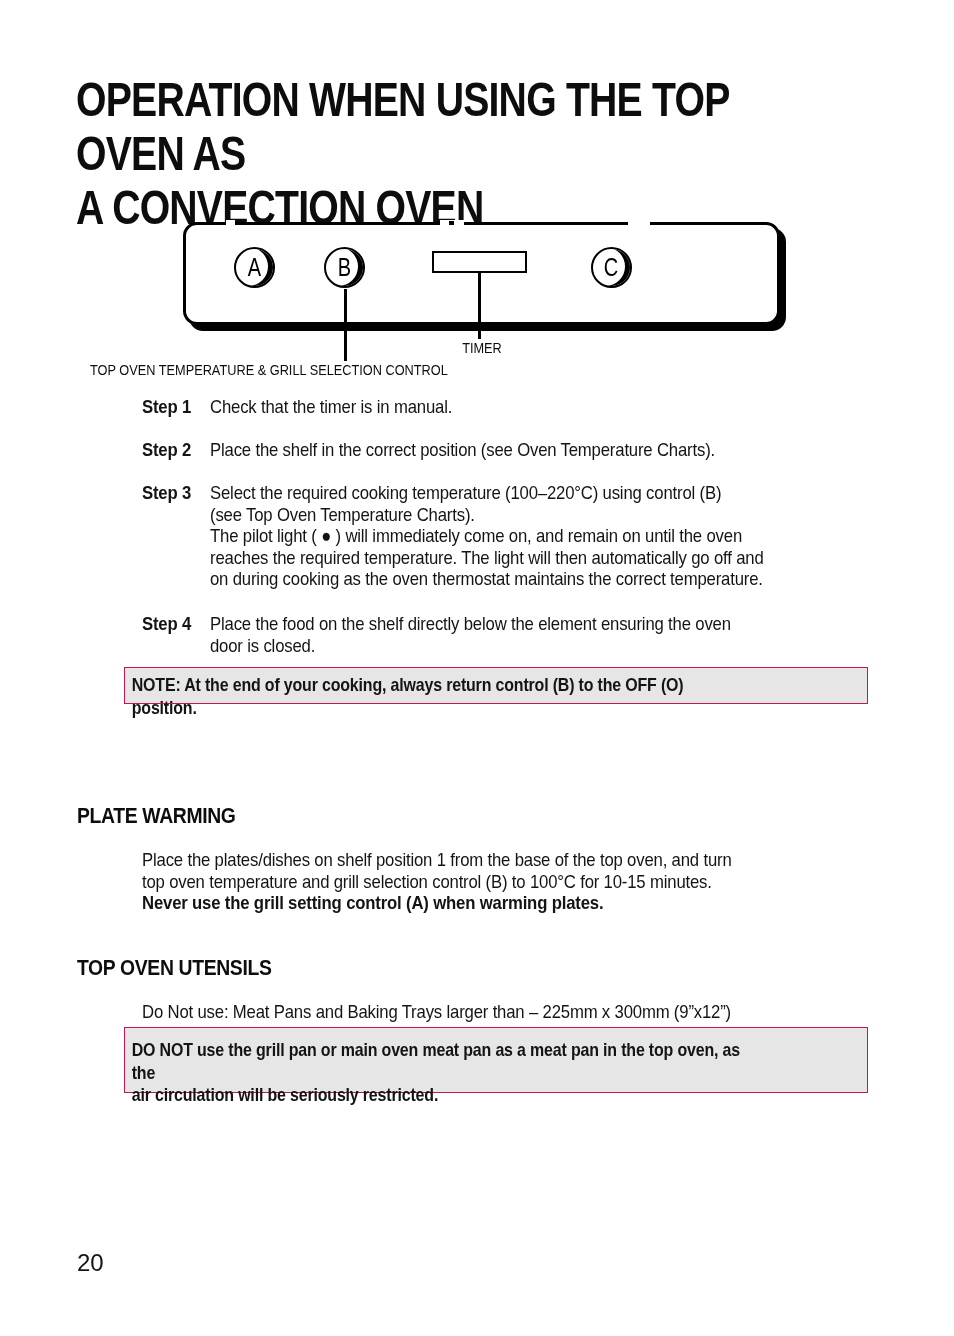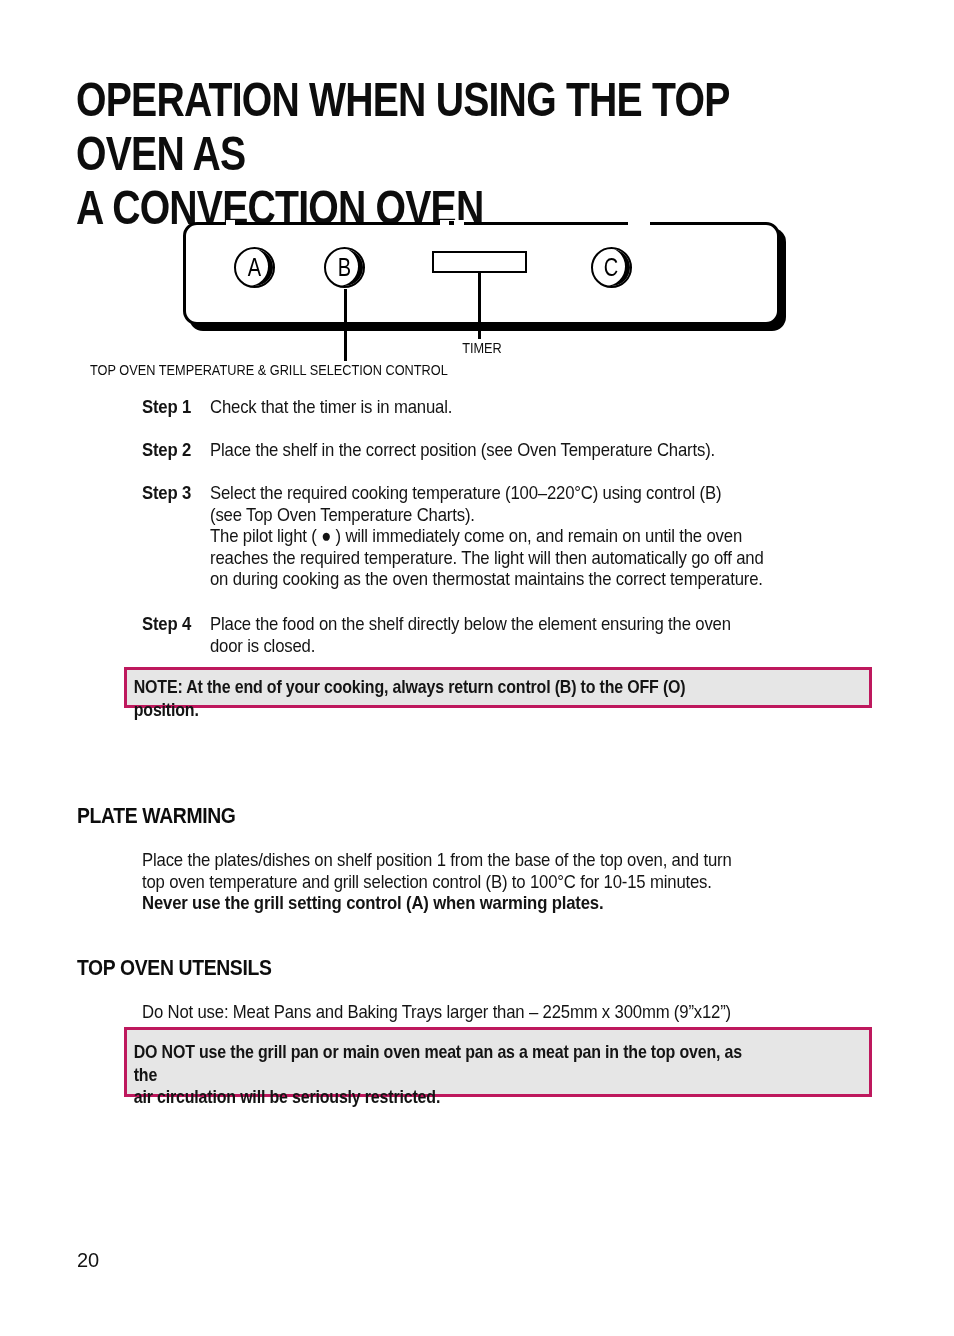--- a/index.html
+++ b/index.html
@@ -27,31 +27,31 @@
   .small-label{font-size:15px;letter-spacing:0;transform:scaleX(0.85);transform-origin:0 0;color:#0d0d0d;}
 
   
   .step-label{left:142px;font-size:19px;font-weight:700;transform:scaleX(0.88);
               transform-origin:0 0;letter-spacing:-0.2px;}
   .step-text{left:210px;width:680px;font-size:19px;line-height:21.5px;letter-spacing:-0.2px;
              transform:scaleX(0.88);transform-origin:0 0;}
   .bold{font-weight:700;}
 
   
-  .grey-box{background:#e6e6e6;border:3px solid #be185d;}
+  .grey-box{background:#e6e6e6;border:1px solid #be185d;}
   .box-text{font-size:19px;font-weight:700;letter-spacing:-0.2px;line-height:22.5px;
             transform:scaleX(0.84);transform-origin:0 0;}
 
   
   .section-heading{left:77px;font-size:22px;font-weight:700;letter-spacing:-0.4px;
                    transform:scaleX(0.88);transform-origin:0 0;color:#0d0d0d;}
   .body-text{left:142px;width:720px;font-size:19px;line-height:21.5px;letter-spacing:-0.2px;
              transform:scaleX(0.88);transform-origin:0 0;}
 
-  .page-num{left:77px;top:1249px;font-size:20px;}
+  .page-num{left:77px;top:1249px;font-size:24px;}
 </style>
 </head>
 <body>
 
 <div id="page">
 
   <div class="abs title pre">OPERATION WHEN USING THE TOP OVEN AS
 A CONVECTION OVEN</div>
 
   <div class="abs panel">

